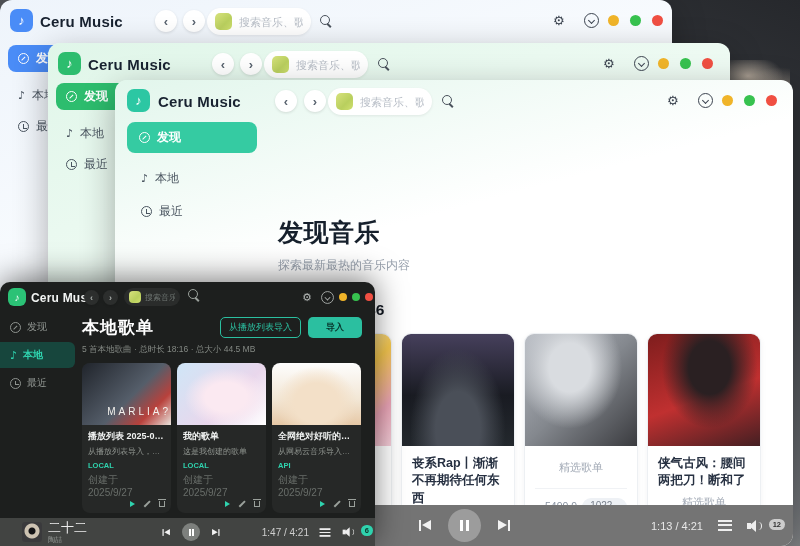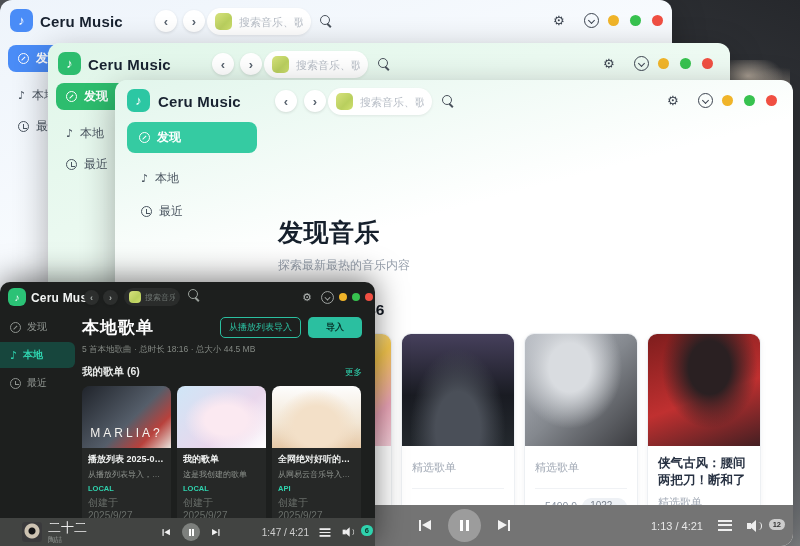--- a/index.html
+++ b/index.html
@@ -72,40 +72,40 @@
   #w3 .content { position:absolute; left:163px; top:136px; width:500px; }
   .h1 { font-size:25px; font-weight:800; color:#16202c; letter-spacing:.5px; }
   .h1sub { font-size:12px; color:#98a1ad; margin-top:8px; }
   .h2 { font-size:15.5px; font-weight:800; color:#111721; margin-top:26px; }
   .cardrow { display:flex; gap:9px; margin-top:12px; }
   .card { width:114px; background:#fff; border:1px solid #edf0f3; border-radius:10px;
     overflow:hidden; box-shadow:0 2px 6px rgba(30,40,60,.05); flex:0 0 auto; }
   .cover { height:112px; }
   .card .body { padding:9px 10px 10px; }
   .c-title { font-size:12.5px; line-height:1.38; font-weight:700; color:#273142; min-height:35px; }
-  .c-sub { font-size:11px; color:#a0a8b4; margin-top:5px; min-height:13px; }
+  .c-sub { font-size:11px; color:#a0a8b4; margin-top:5px; min-height:13px;margin-left:24px; }
   .c-div { border-top:1px solid #f0f2f5; margin-top:13px; }
   .c-stats { display:flex; align-items:center; justify-content:space-between; margin-top:9px; }
   .c-plays { display:flex; align-items:center; gap:4px; font-size:10.5px; color:#8a94a2; }
   .tri-play { width:0; height:0; border-left:6px solid #98a1ad;
     border-top:3.5px solid transparent; border-bottom:3.5px solid transparent; }
   .c-badge { background:#eef1f5; border-radius:9px; padding:2px 8px; font-size:10px; color:#79808c; }
 
   
   .cv-sailor { background:linear-gradient(135deg,#dce9ef 0%,#f2dfa6 35%,#f6c84e 55%,#eba4b6 80%,#f3cdd8 100%); }
   .cv-hood { background:radial-gradient(ellipse at 50% 85%, #4a4f58 0 28%, transparent 60%),
     linear-gradient(180deg,#46405c 0%,#191b22 55%,#23282d 100%); }
   .cv-umbrella { background:radial-gradient(ellipse at 40% 30%, #d9dce0 0 22%, transparent 55%),
     linear-gradient(135deg,#b9bdc4 0%,#83878d 50%,#3a3b3f 100%); }
   .cv-red { background:radial-gradient(ellipse at 55% 30%, #2a2022 0 24%, transparent 55%),
     linear-gradient(160deg,#7e1d1d 0%,#c03030 55%,#441f22 100%); }
   .cv-marlia { position:relative;
     background:linear-gradient(135deg,#20242b 0%,#555e6a 55%,#b8413c 78%,#e9e4dd 100%); }
-  .cv-marlia .cvtext { position:absolute; left:0; right:0; bottom:8px; text-align:center;
-    color:#f4f2ee; font-size:12px; letter-spacing:3px; }
+  .cv-marlia .cvtext { position:absolute; left:0; right:0; bottom:8px; text-align:right;
+    color:#f4f2ee; font-size:10px; letter-spacing:3px; }
   .cv-cinna { background:radial-gradient(ellipse at 55% 55%, #fbe9f1 0 30%, transparent 60%),
     linear-gradient(135deg,#cfe6f7 0%,#e9d7ec 60%,#ffffff 100%); }
   .cv-cat { background:radial-gradient(ellipse at 50% 65%, #f3e0c8 0 35%, transparent 65%),
     linear-gradient(180deg,#fdfdfd 0%,#f2e6d4 60%,#e6c8a6 100%); }
   .cv-room { background:linear-gradient(160deg,#6d5848 0%,#4a3a2e 55%,#2c241d 100%); }
   .cv-eye { background:radial-gradient(circle at 50% 50%, #17171a 0 14%, #cfc6b6 16% 34%, #55555a 36%),
     linear-gradient(180deg,#d8d8d8,#3f3f3f); }
   .cv-crowd { background:linear-gradient(150deg,#c2574a 0%,#a2392f 55%,#6e241e 100%); }
 
   
@@ -336,20 +336,21 @@
             <span class="c-plays">
               <span></span>
               </span>
             <span></span>
           </div>
         </div>
       </div>
       <div class="card">
         <div class="cover cv-hood"></div>
         <div class="body">
+          <div class="c-title">丧系Rap丨渐渐不再期待任何东西</div>
           <div class="c-sub">精选歌单</div>
           <div class="c-div"></div>
 
         </div>
       </div>
       <div class="card">
         <div class="cover cv-umbrella"></div>
         <div class="body">
           <div class="c-sub">精选歌单</div>
           <div class="c-div"></div>
@@ -444,24 +445,20 @@
 
   <div class="dcontent">
     <div class="dhead">
       <div class="dh1">本地歌单</div>
       <div class="dbtns">
         <button class="btn-ghost">从播放列表导入</button>
         <button class="btn-solid">导入</button>
       </div>
     </div>
     <div class="dmeta">5 首本地歌曲 · 总时长 18:16 · 总大小 44.5 MB</div>
-    <div class="dsec">
-      <span class="t">我的歌单 (6)</span>
-      <span class="more">更多</span>
-    </div>
 
     <div class="dcards">
       <div class="dcard">
         <div class="cover cv-marlia">
           <span class="cvtext">MARLIA?</span>
           </div>
         <div class="body">
           <div class="d-title">播放列表 2025-09-27 07:23</div>
           <div class="d-desc">从播放列表导入，共 49 首歌曲</div>
           <div class="d-tag">LOCAL</div>

